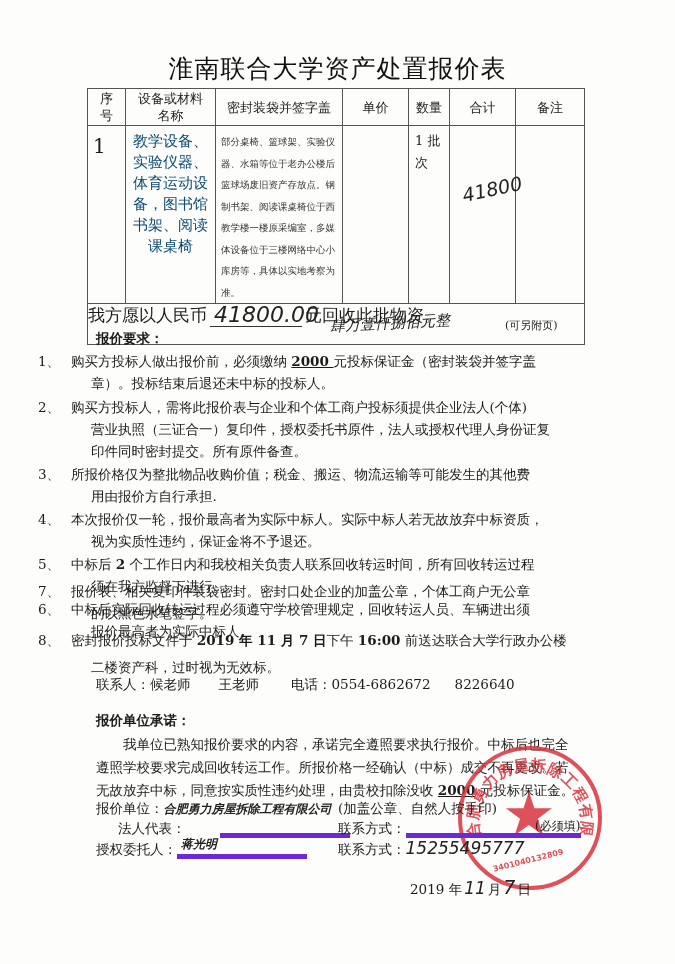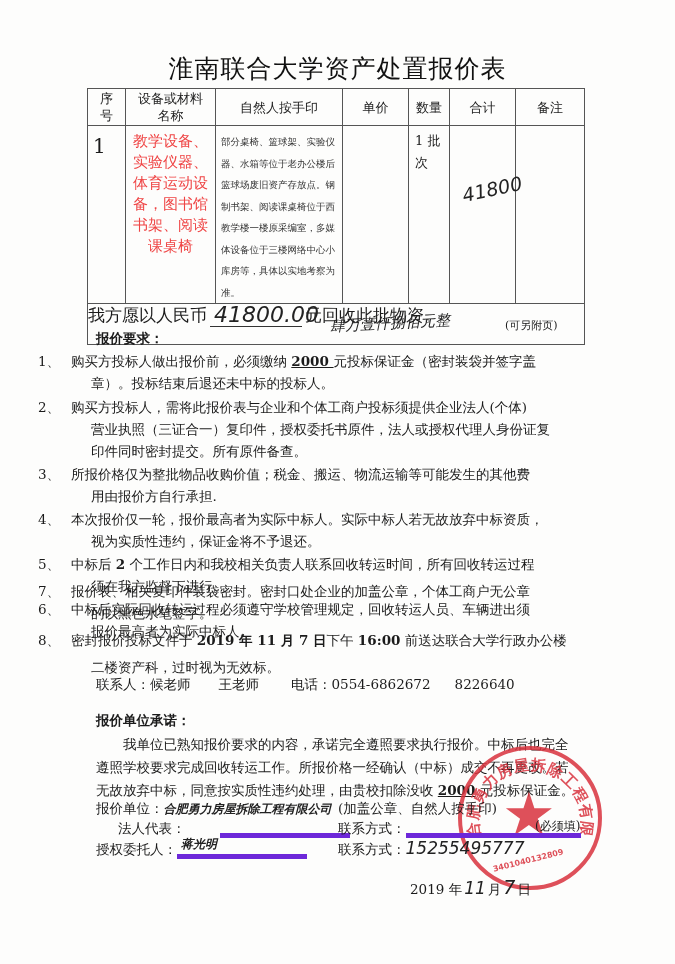--- a/index.html
+++ b/index.html
@@ -18,21 +18,21 @@
     border-collapse:collapse; table-layout:fixed;
   }
   table.quote td, table.quote th {
     border:1px solid #555; padding:0; vertical-align:top;
   }
   table.quote th {
     font-weight:normal; font-size:13px; text-align:center; vertical-align:middle;
     height:36px; line-height:17px; color:#222;
   }
   .c-seq { font-size:20px; padding:8px 0 0 5px !important; }
-  .c-name { font-size:15px; line-height:21px; text-align:center; padding-top:5px !important; color:#ef4444; }
+  .c-name { font-size:15px; line-height:21px; text-align:center; padding-top:5px !important; color:#0c4a6e; }
   .c-spec { font-size:9.5px; line-height:21.5px; padding:5px 2px 0 5px !important; color:#333; }
   .c-qty { font-size:13px; line-height:22px; padding:4px 0 0 6px !important; }
   .c-total { position:relative; }
   .hand {
     font-family:"DejaVu Sans","Liberation Sans",sans-serif; font-style:italic; color:#222;
   }
   .c-total .hand { position:absolute; left:12px; top:52px; font-size:19px; transform:rotate(-12deg); }
   .pledge-row td { height:40px; vertical-align:middle; }
   .pledge { font-size:17px; padding-left:104px; white-space:nowrap; }
   .pledge .amount {
@@ -84,21 +84,21 @@
       <col style="width:41px">
       <col style="width:66px">
       <col style="width:69px">
   </colgroup>
   <tbody>
       <tr>
     <th><span style="white-space:pre-line">序
 号</span></th>
     <th><span style="white-space:pre-line">设备或材料
 名称</span></th>
-    <th>自然人按手印</th>
+    <th>密封装袋并签字盖</th>
     <th>单价</th>
     <th>数量</th>
     <th>合计</th>
     <th>备注</th>
   </tr>
   <tr style="height:151px">
     <td class="c-seq">1</td>
     <td class="c-name">教学设备、实验仪器、体育运动设备，图书馆书架、阅读课桌椅</td>
     <td class="c-spec">部分桌椅、篮球架、实验仪器、水箱等位于老办公楼后篮球场废旧资产存放点。钢制书架、阅读课桌椅位于西教学楼一楼原采编室，多媒体设备位于三楼网络中心小库房等，具体以实地考察为准。</td>
     <td></td>

